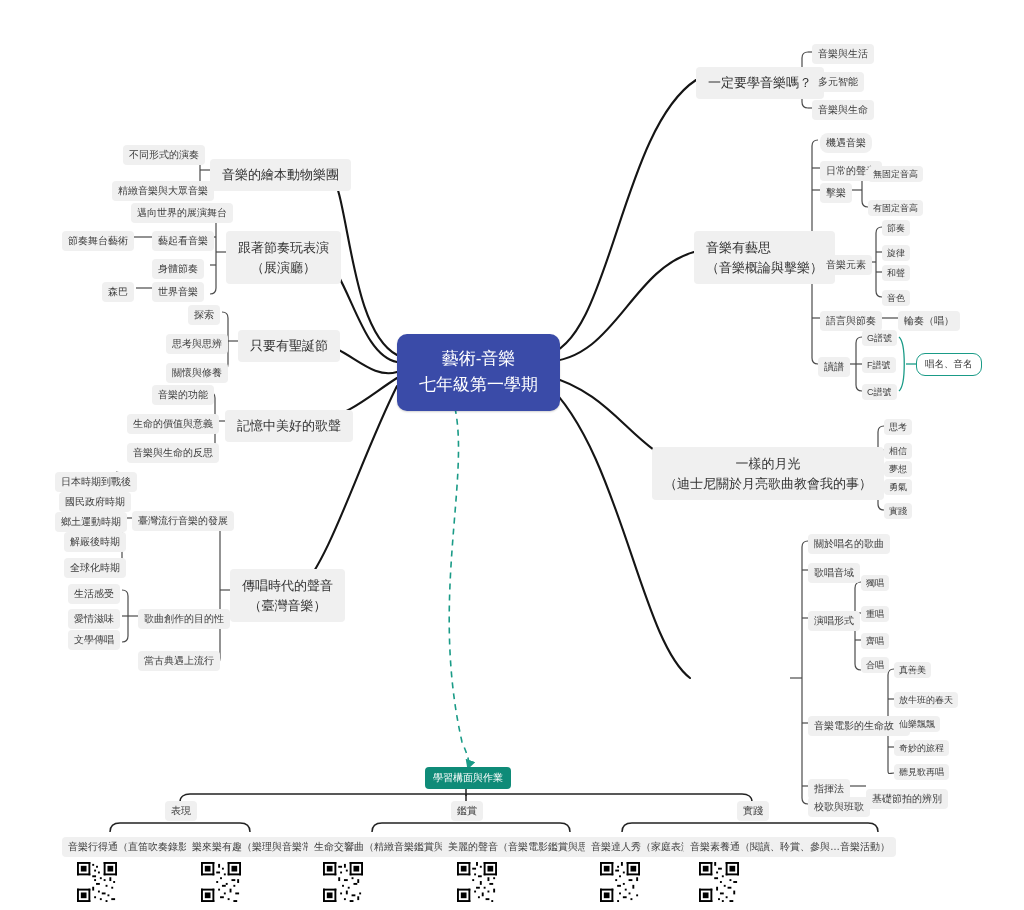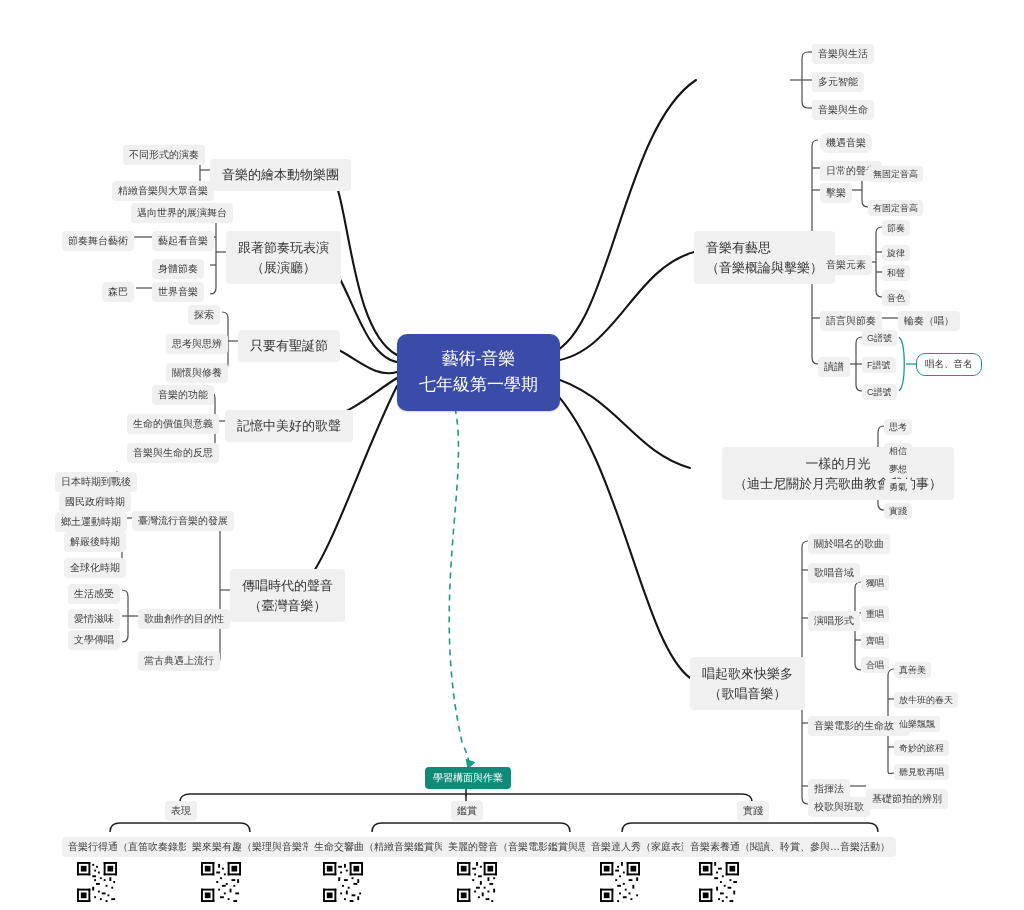--- a/index.html
+++ b/index.html
@@ -239,20 +239,23 @@
       <path d="M752,812 L752,818"></path>
       <path d="M622,832 C622,826 626,823 632,823 L868,823 C874,823 878,826 878,832"></path>
     </g>
   </svg>
 
   <div class="central" style="left:397px;top:334px;">
     <div>藝術-音樂</div>
     <div>七年級第一學期</div>
   </div>
 
+  <div class="node branch" style="left:696px;top:67px;">
+    <span>一定要學音樂嗎？</span>
+  </div>
   <div class="node lv2" style="left:812px;top:44px;"><span>音樂與生活</span></div>
   <div class="node lv2" style="left:812px;top:72px;"><span>多元智能</span></div>
   <div class="node lv2" style="left:812px;top:100px;"><span>音樂與生命</span></div>
 
   <div class="node branch two" style="left:694px;top:231px;text-align:left;">
     <div>音樂有藝思</div>
     <div>（音樂概論與擊樂）</div>
   </div>
   <div class="node lv2" style="left:820px;top:133px;border-radius:8px;"><span>機遇音樂</span></div>
   <div class="node lv2" style="left:820px;top:161px;"><span>日常的聲音</span></div>
@@ -265,34 +268,30 @@
   <div class="node lv3" style="left:882px;top:265px;"><span>和聲</span></div>
   <div class="node lv3" style="left:882px;top:290px;"><span>音色</span></div>
   <div class="node lv2" style="left:820px;top:311px;"><span>語言與節奏</span></div>
   <div class="node lv2" style="left:898px;top:311px;"><span>輪奏（唱）</span></div>
   <div class="node lv2" style="left:818px;top:357px;"><span>讀譜</span></div>
   <div class="node lv3" style="left:862px;top:330px;"><span>G譜號</span></div>
   <div class="node lv3" style="left:862px;top:357px;"><span>F譜號</span></div>
   <div class="node lv3" style="left:862px;top:384px;"><span>C譜號</span></div>
   <div class="teal-outline" style="left:916px;top:353px;"><span>唱名、音名</span></div>
 
-  <div class="node branch two" style="left:722px;top:447px;">
+  <div class="node branch two" style="left:652px;top:447px;">
     <div>一樣的月光</div>
     <div>（迪士尼關於月亮歌曲教會我的事）</div>
   </div>
   <div class="node lv3" style="left:884px;top:419px;"><span>思考</span></div>
   <div class="node lv3" style="left:884px;top:443px;"><span>相信</span></div>
   <div class="node lv3" style="left:884px;top:461px;"><span>夢想</span></div>
   <div class="node lv3" style="left:884px;top:479px;"><span>勇氣</span></div>
   <div class="node lv3" style="left:884px;top:503px;"><span>實踐</span></div>
 
-  <div class="node branch two" style="left:690px;top:657px;">
-    <div>唱起歌來快樂多</div>
-    <div>（歌唱音樂）</div>
-  </div>
   <div class="node lv2" style="left:808px;top:534px;"><span>關於唱名的歌曲</span></div>
   <div class="node lv2" style="left:808px;top:563px;"><span>歌唱音域</span></div>
   <div class="node lv2" style="left:808px;top:611px;"><span>演唱形式</span></div>
   <div class="node lv3" style="left:861px;top:575px;"><span>獨唱</span></div>
   <div class="node lv3" style="left:861px;top:606px;"><span>重唱</span></div>
   <div class="node lv3" style="left:861px;top:633px;"><span>齊唱</span></div>
   <div class="node lv3" style="left:861px;top:657px;"><span>合唱</span></div>
   <div class="node lv2" style="left:808px;top:716px;"><span>音樂電影的生命故事</span></div>
   <div class="node lv3" style="left:894px;top:662px;"><span>真善美</span></div>
   <div class="node lv3" style="left:894px;top:692px;"><span>放牛班的春天</span></div>

